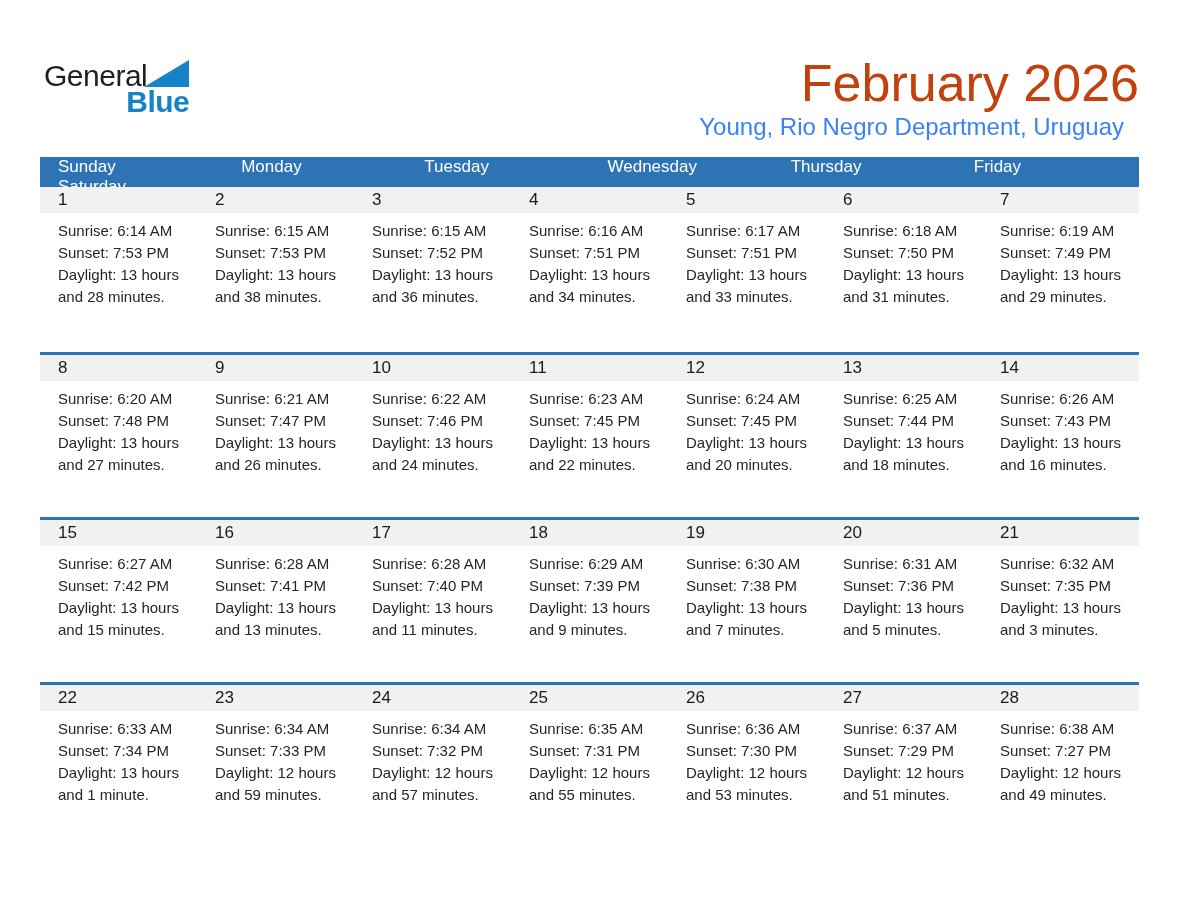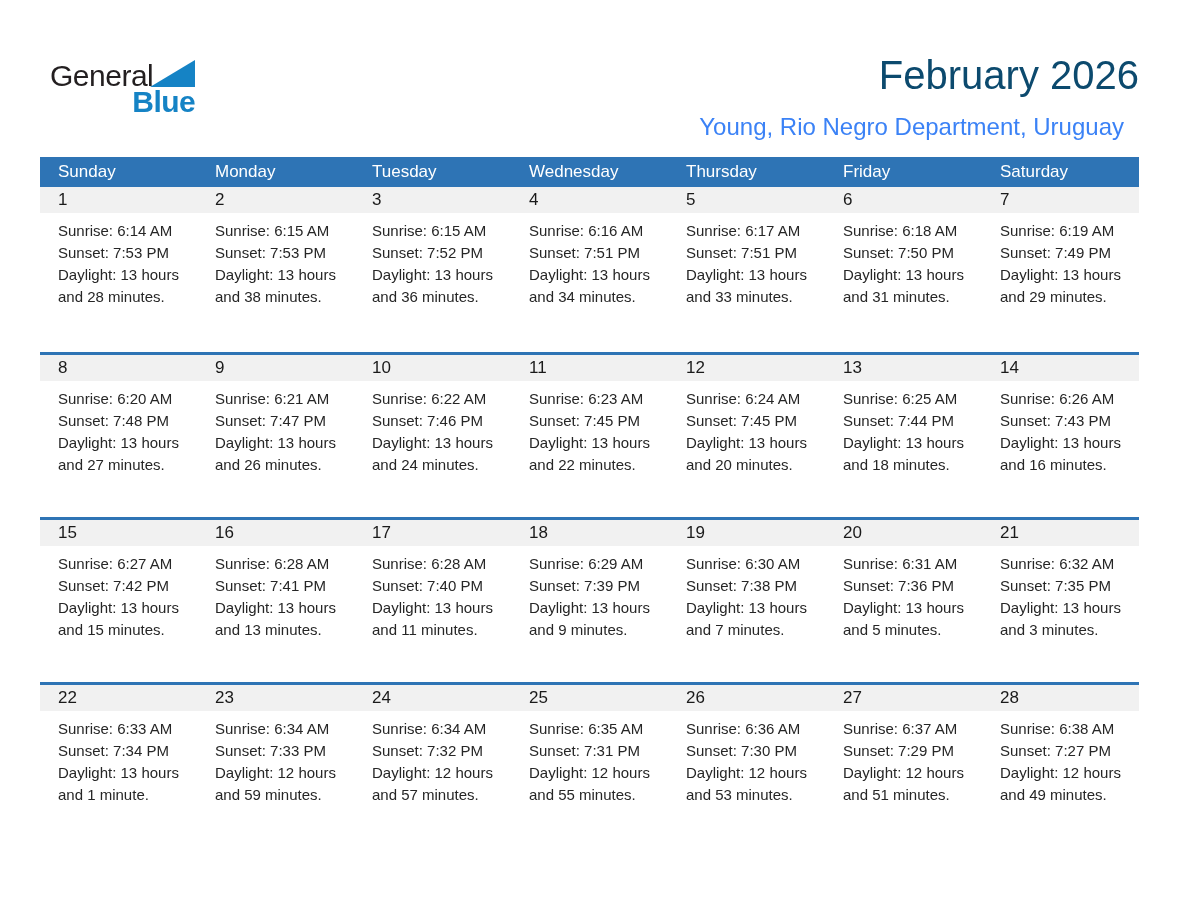--- a/index.html
+++ b/index.html
@@ -8,38 +8,38 @@
     width:1188px; height:918px;
     font-family:"Liberation Sans", sans-serif;
     color:#212121;
     overflow:hidden;
   }
   .content { margin-left:40px; margin-right:49px; }
 
   
   .top-section { position:relative; height:157px; }
 
-  .logo { position:absolute; left:10px; top:58px; }
+  .logo { position:absolute; left:4px; top:58px; }
   .logo-line1 { display:flex; align-items:flex-end; }
   .logo-general { font-size:30px; letter-spacing:-0.5px; color:#231f20; line-height:1; }
   .logo-triangle { margin-left:-3px; margin-bottom:2px; display:block; }
   .logo-line2 { font-size:30px; letter-spacing:-0.5px; color:var(--logo-blue,#1583c5); line-height:1; margin-top:-4px; text-align:right;font-weight:bold; }
 
   .month-title {
     position:absolute; right:0; top:53px;
-    font-size:40px; color:#0c4a6e; white-space:nowrap;
+    font-size:52px; color:#c2410c; white-space:nowrap;
   }
   .location-subtitle {
     position:absolute; right:15px; top:113px;
     font-size:24px; color:#3b82f6; white-space:nowrap;
   }
 
   
   .weekday-row {
-    display:grid; grid-template-columns:repeat(7,1fr);
+    display:grid; grid-template-columns:repeat(6,1fr);
     background:var(--header-blue,#2e74b5);
     height:30px; align-items:center;
   }
   .wd-cell { color:#ffffff; font-size:17px; padding-left:18px; }
 
   .week-row {
     display:grid; grid-template-columns:repeat(7,1fr);
     height:165px;
   }
   .week-row + .week-row { border-top:3px solid var(--line-blue,#2e74b5); }

